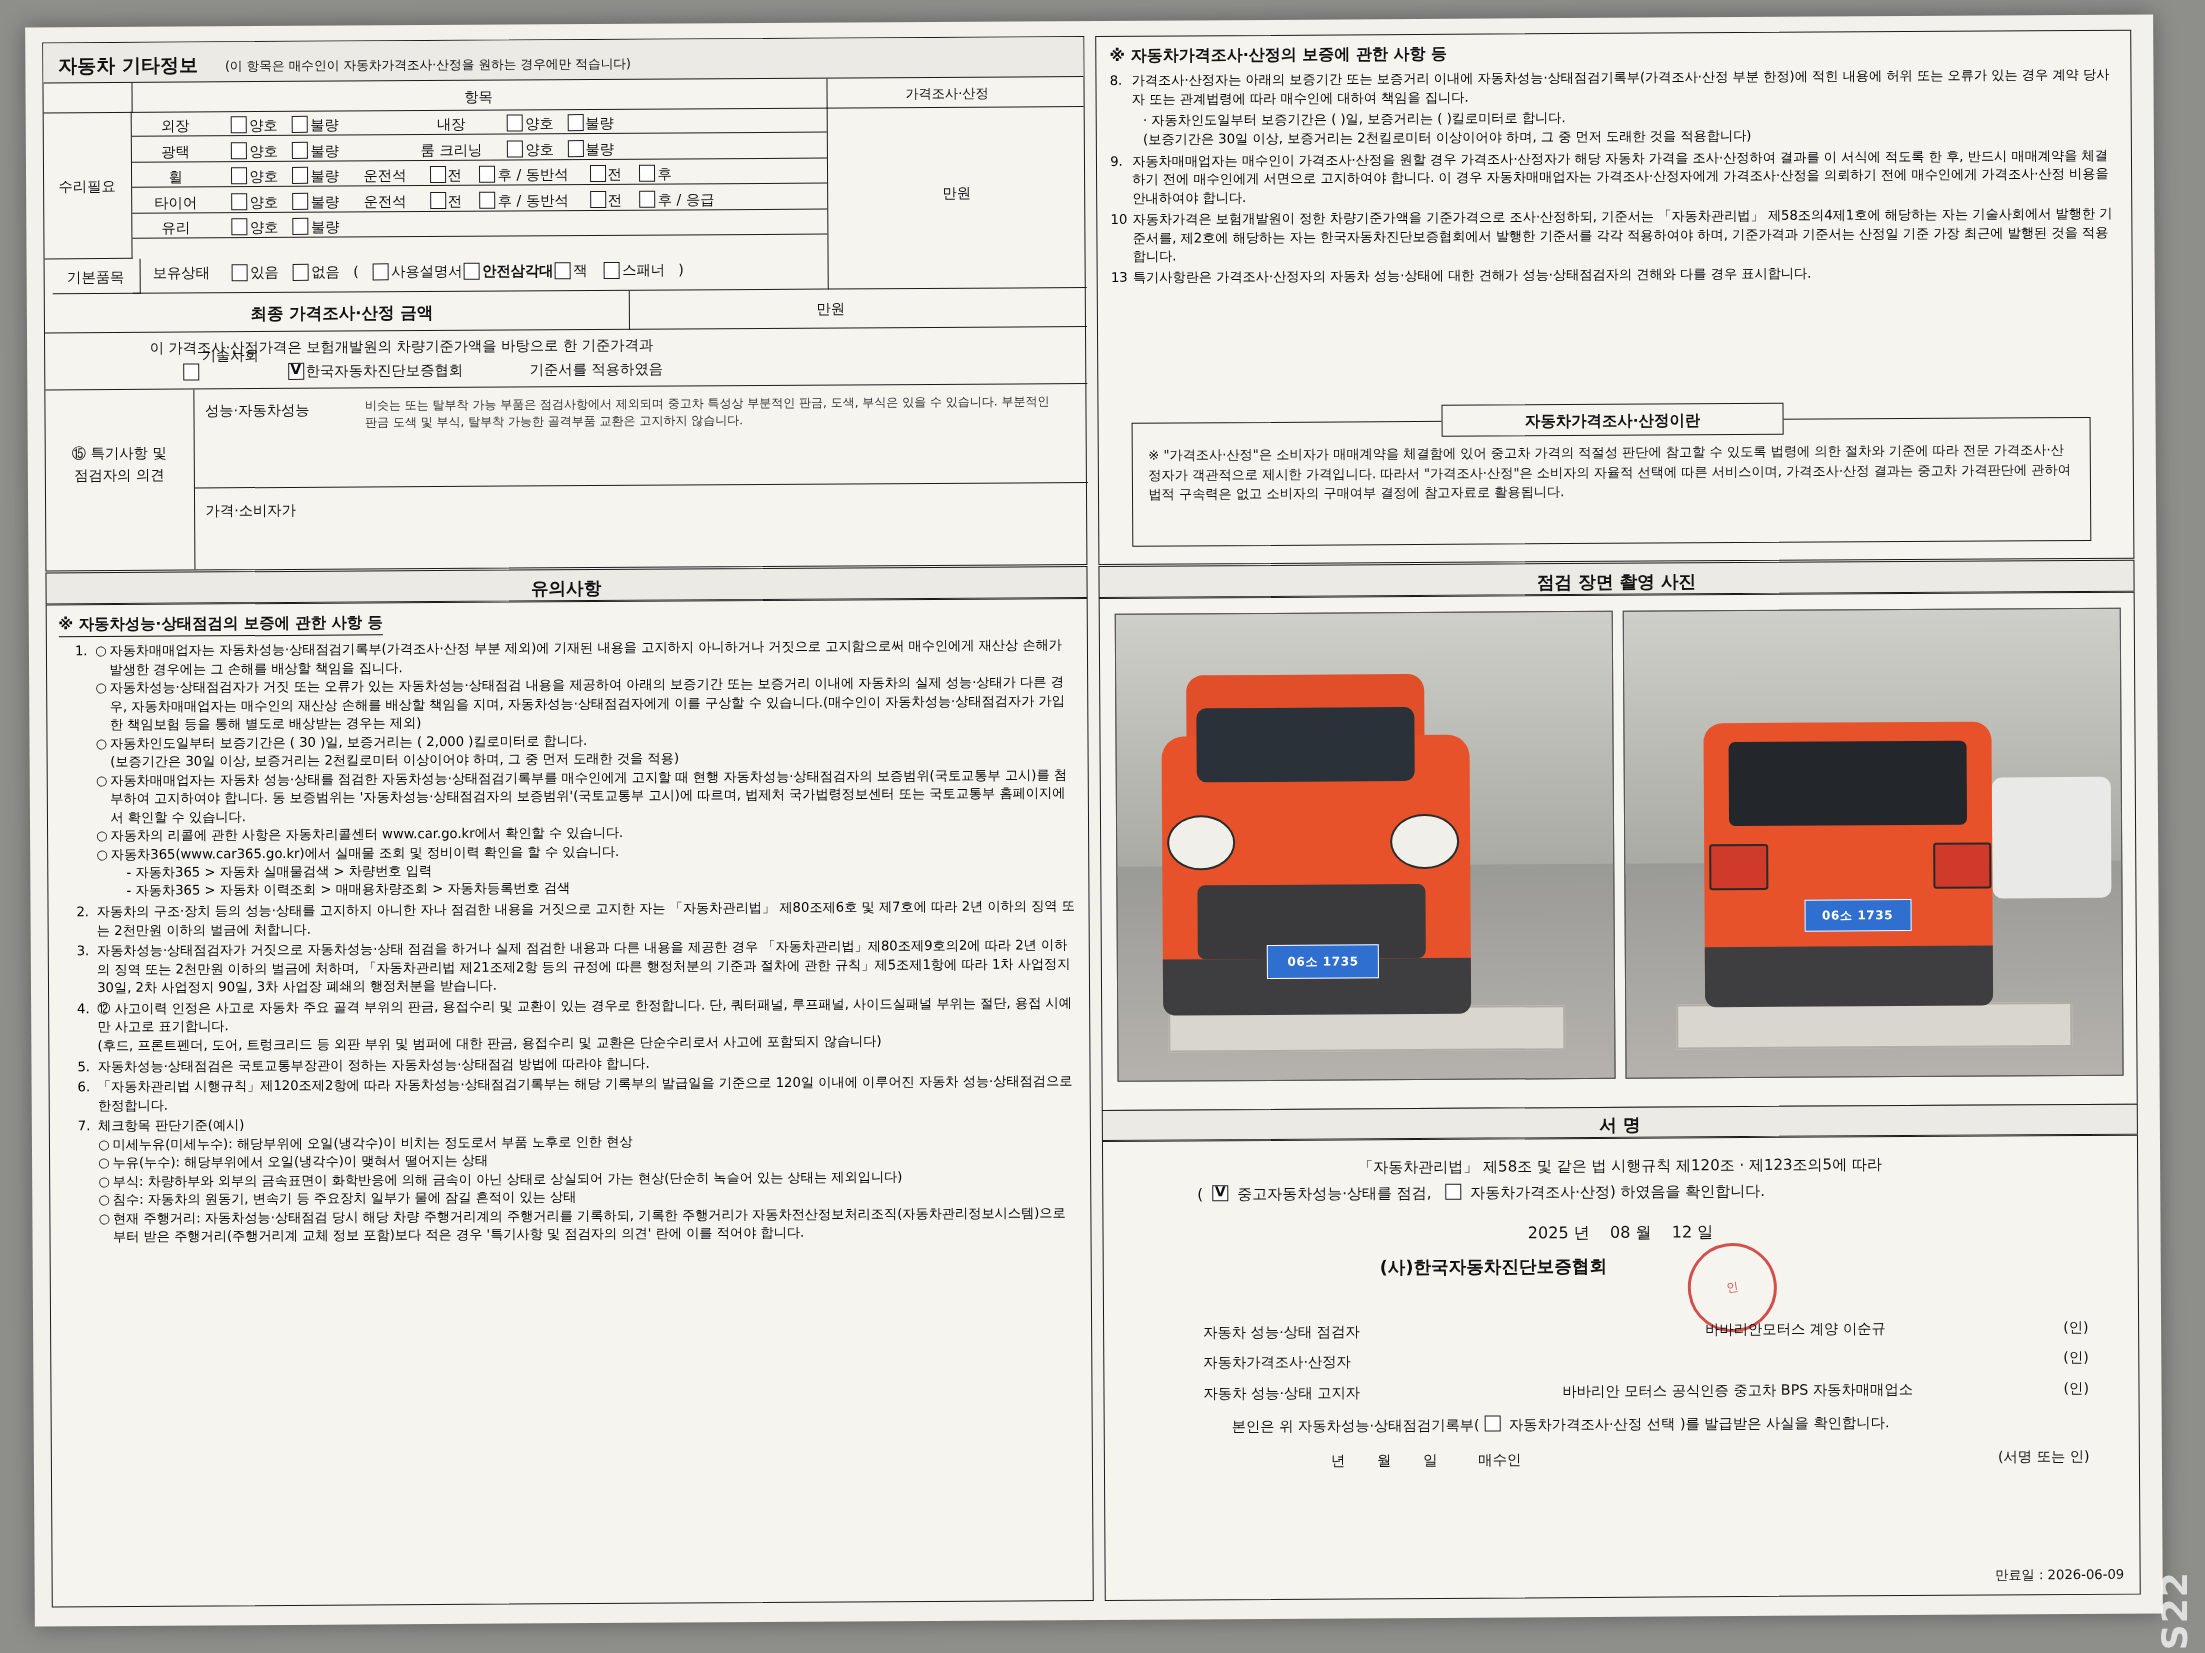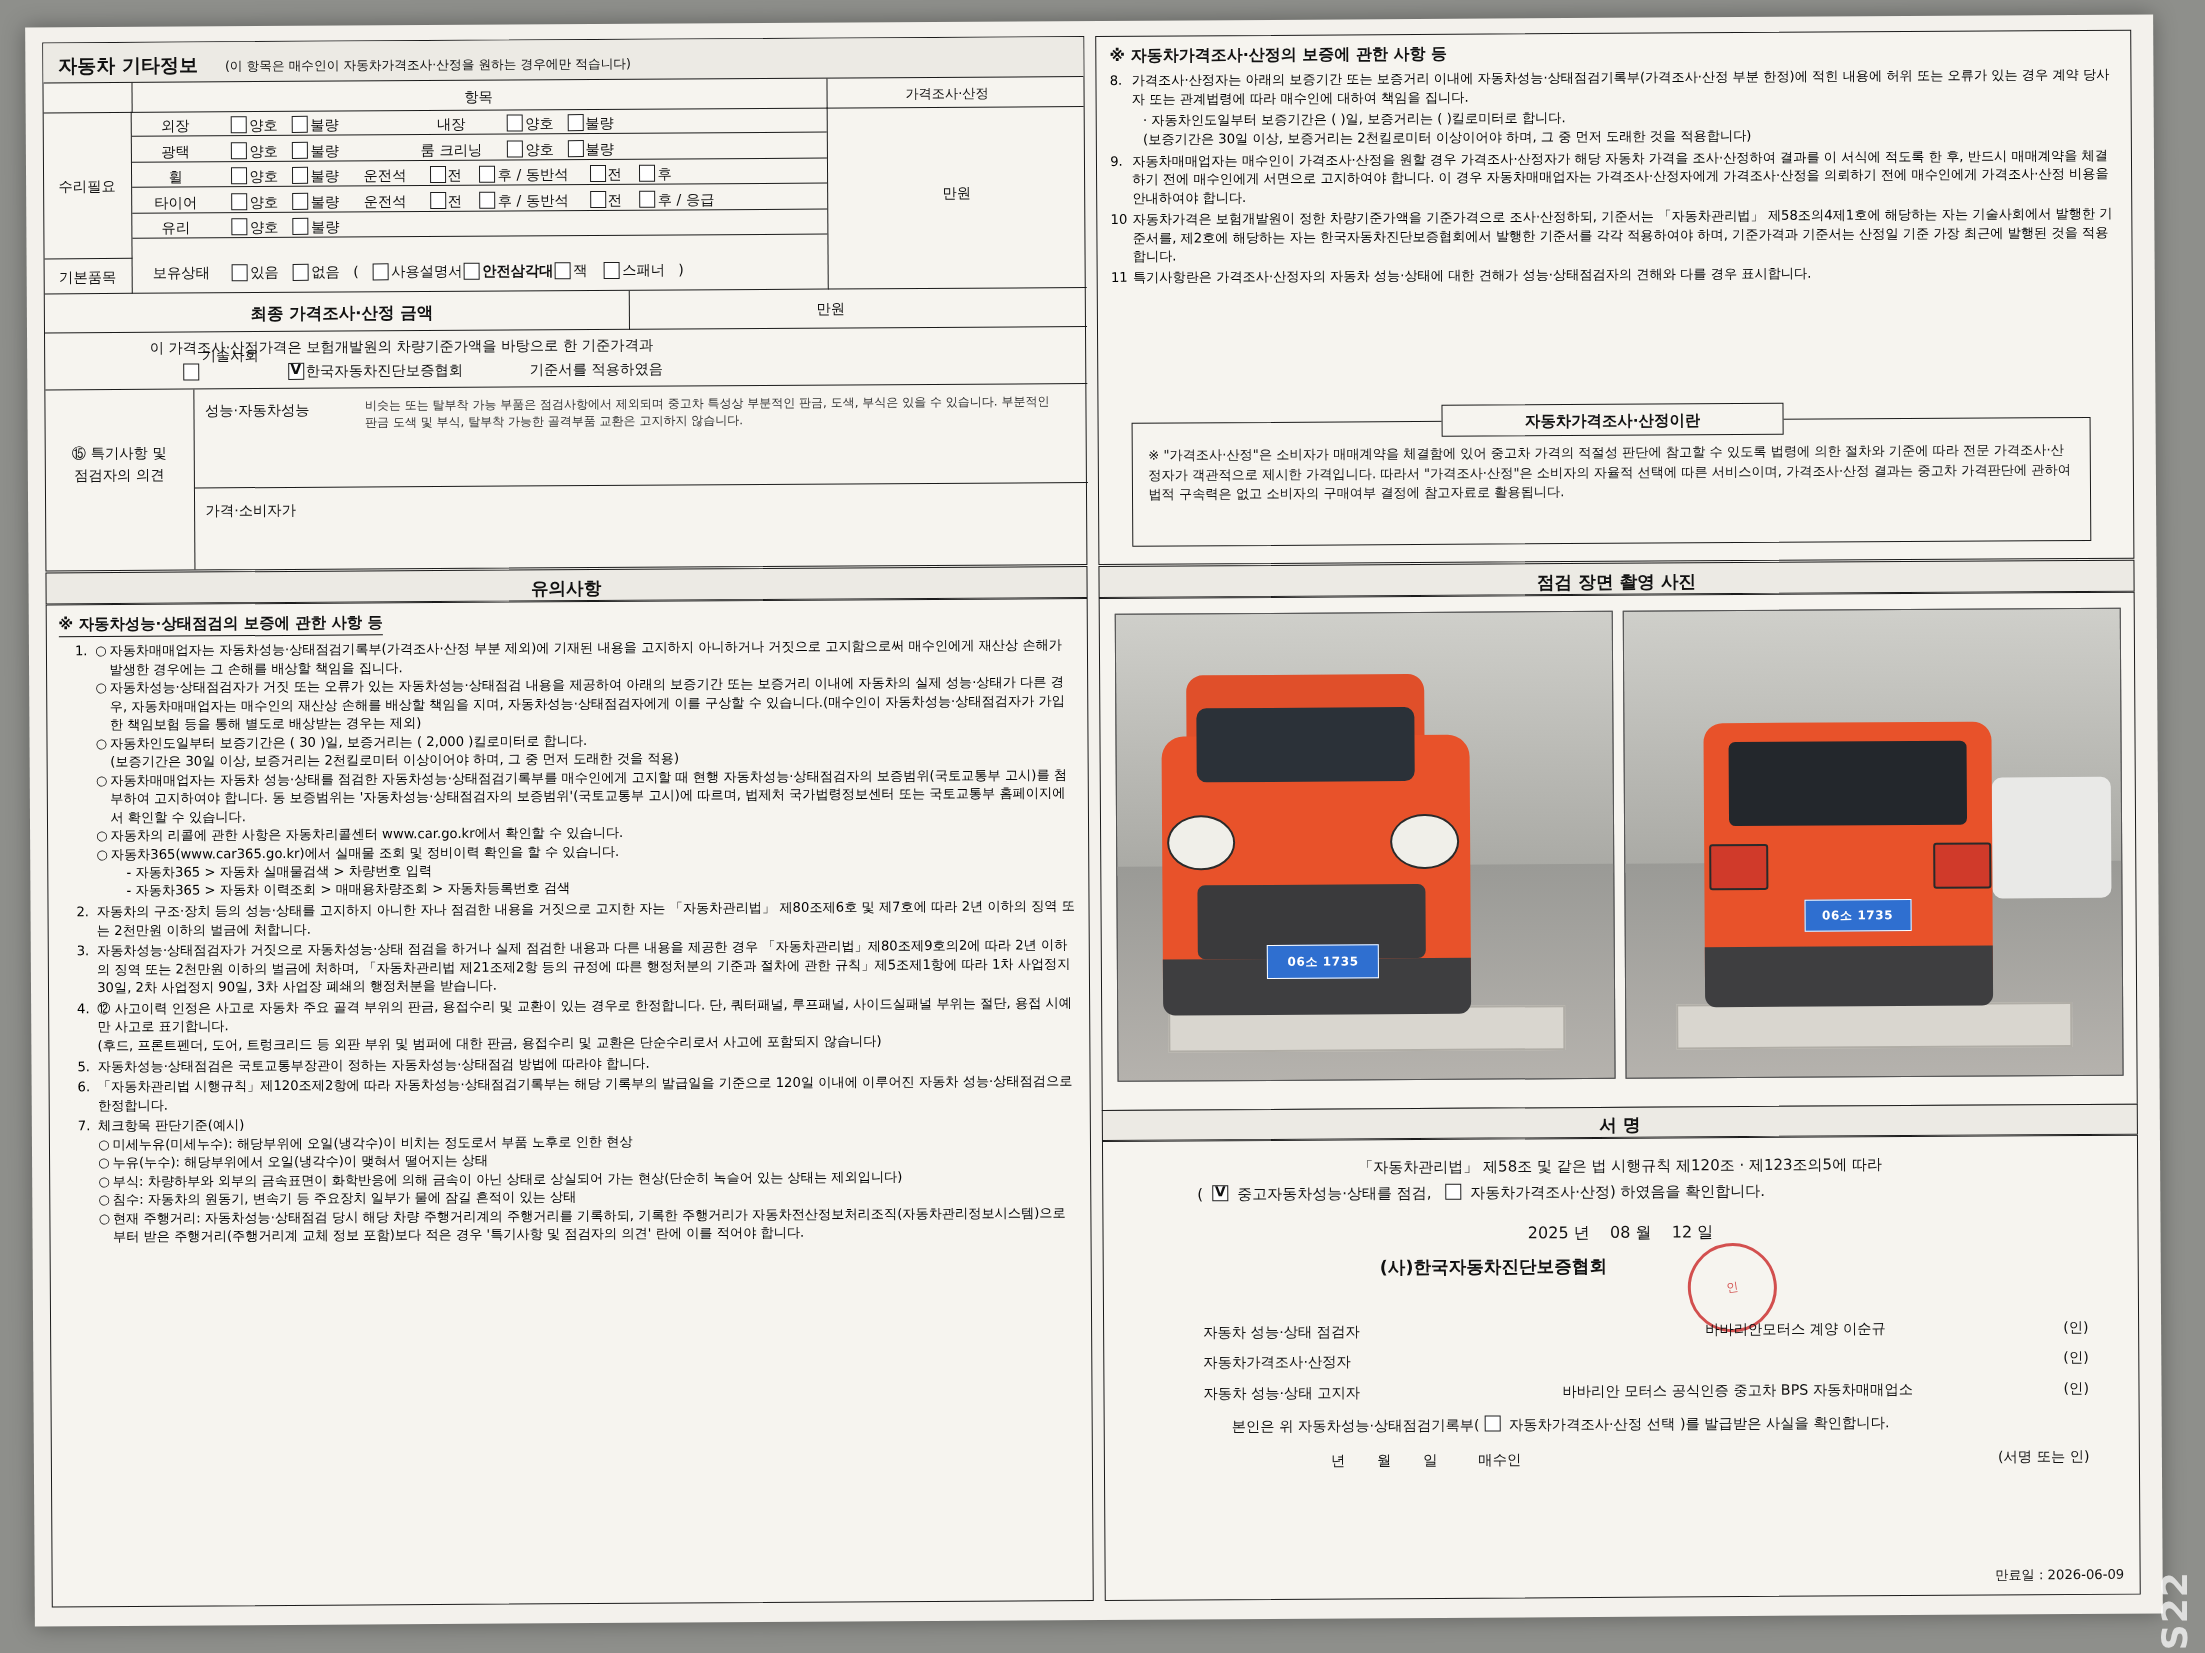--- a/index.html
+++ b/index.html
@@ -143,21 +143,21 @@
         </div>
 
         <div class="cell" style="left:88px;top:171px;width:695px;height:25px;border-bottom:1.7px solid #1b1b1b;">
           <div class="t" style="position:absolute;left:11px;top:4.4px;width:66px;text-align:center;">유리</div>
           <span class="chk" style="position:absolute;left:99px;top:5px;"></span>
           <span class="t" style="position:absolute;left:118px;top:4.4px;">양호</span>
           <span class="chk" style="position:absolute;left:160px;top:5px;"></span>
           <span class="t" style="position:absolute;left:179px;top:4.4px;">불량</span>
         </div>
 
-        <div class="cell" style="left:0;top:216px;width:88px;height:35px;border-right:1.7px solid #1b1b1b;border-bottom:1.7px solid #1b1b1b;">
+        <div class="cell" style="left:8px;top:216px;width:88px;height:35px;border-right:1.7px solid #1b1b1b;border-bottom:1.7px solid #1b1b1b;">
           <div class="t ctr" style="position:absolute;top:8.8px;width:100%;">기본품목</div>
         </div>
         <div class="cell" style="left:88px;top:196px;width:695px;height:55px;border-bottom:1.7px solid #1b1b1b;">
           <div class="t" style="position:absolute;left:7.7px;top:25px;width:83px;text-align:center;">보유상태</div>
           <span class="chk" style="position:absolute;left:99px;top:26px;"></span>
           <span class="t" style="position:absolute;left:118px;top:25px;">있음</span>
           <span class="chk" style="position:absolute;left:160px;top:26px;"></span>
           <span class="t" style="position:absolute;left:179px;top:25px;">없음</span>
           <span class="t" style="position:absolute;left:221px;top:25px;">(</span>
           <span class="chk" style="position:absolute;left:240px;top:26px;"></span>
@@ -210,21 +210,21 @@
           <div style="margin-left:33px;margin-bottom:3.3px;">(보증기간은 30일 이상, 보증거리는 2천킬로미터 이상이어야 하며, 그 중 먼저 도래한 것을 적용합니다)</div>
           <div style="display:flex;margin-bottom:2.2px;">
             <span style="width:22px;flex:none;">9.</span>
             <span>자동차매매업자는 매수인이 가격조사·산정을 원할 경우 가격조사·산정자가 해당 자동차 가격을 조사·산정하여 결과를 이 서식에 적도록 한 후, 반드시 매매계약을 체결하기 전에 매수인에게 서면으로 고지하여야 합니다. 이 경우 자동차매매업자는 가격조사·산정자에게 가격조사·산정을 의뢰하기 전에 매수인에게 가격조사·산정 비용을 안내하여야 합니다.</span>
           </div>
           <div style="display:flex;margin-bottom:2.2px;">
             <span style="width:22px;flex:none;">10</span>
             <span>자동차가격은 보험개발원이 정한 차량기준가액을 기준가격으로 조사·산정하되, 기준서는 「자동차관리법」 제58조의4제1호에 해당하는 자는 기술사회에서 발행한 기준서를, 제2호에 해당하는 자는 한국자동차진단보증협회에서 발행한 기준서를 각각 적용하여야 하며, 기준가격과 기준서는 산정일 기준 가장 최근에 발행된 것을 적용합니다.</span>
           </div>
           <div style="display:flex;">
-            <span style="width:22px;flex:none;">11</span>
+            <span style="width:22px;flex:none;">13</span>
             <span>특기사항란은 가격조사·산정자의 자동차 성능·상태에 대한 견해가 성능·상태점검자의 견해와 다를 경우 표시합니다.</span>
           </div>
         </div>
 
         <div class="bk bd" style="position:absolute;left:33px;top:386px;width:959px;height:124px;background:#f6f4ef;">
           <div class="bk bd" style="position:absolute;left:309px;top:-17.6px;width:342px;height:32px;background:#f6f4ef;">
             <div class="t b ctr" style="margin-top:6px;font-size:15.4px;">자동차가격조사·산정이란</div>
           </div>
           <div class="t" style="position:absolute;left:15.4px;top:22px;width:926px;font-size:13.2px;line-height:1.45;">※ "가격조사·산정"은 소비자가 매매계약을 체결함에 있어 중고차 가격의 적절성 판단에 참고할 수 있도록 법령에 의한 절차와 기준에 따라 전문 가격조사·산정자가 객관적으로 제시한 가격입니다. 따라서 "가격조사·산정"은 소비자의 자율적 선택에 따른 서비스이며, 가격조사·산정 결과는 중고차 가격판단에 관하여 법적 구속력은 없고 소비자의 구매여부 결정에 참고자료로 활용됩니다.</div>
         </div>

